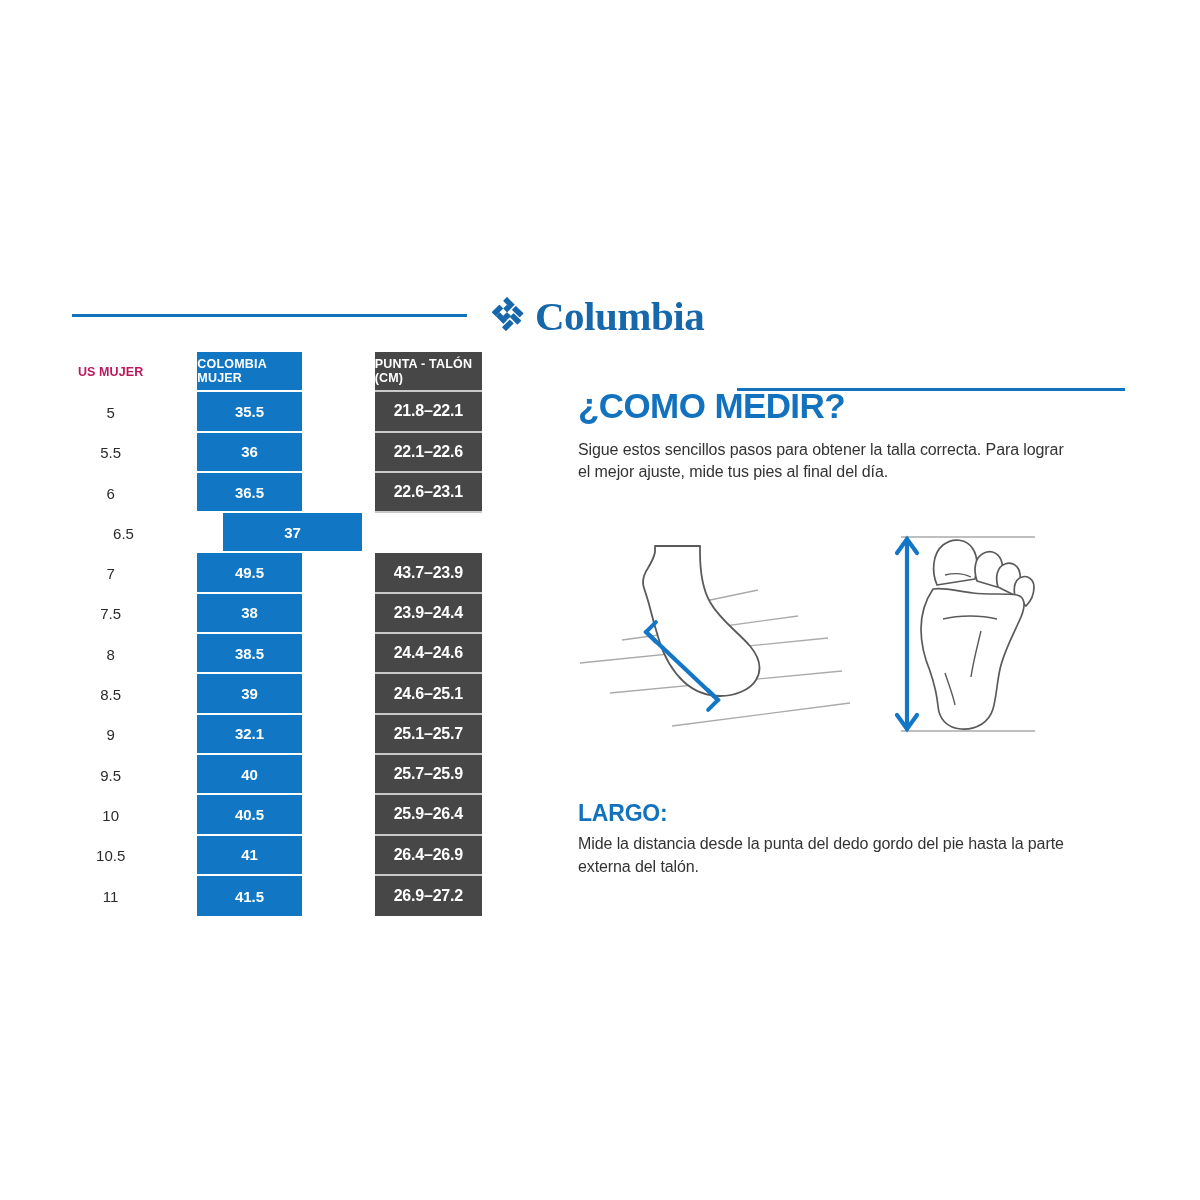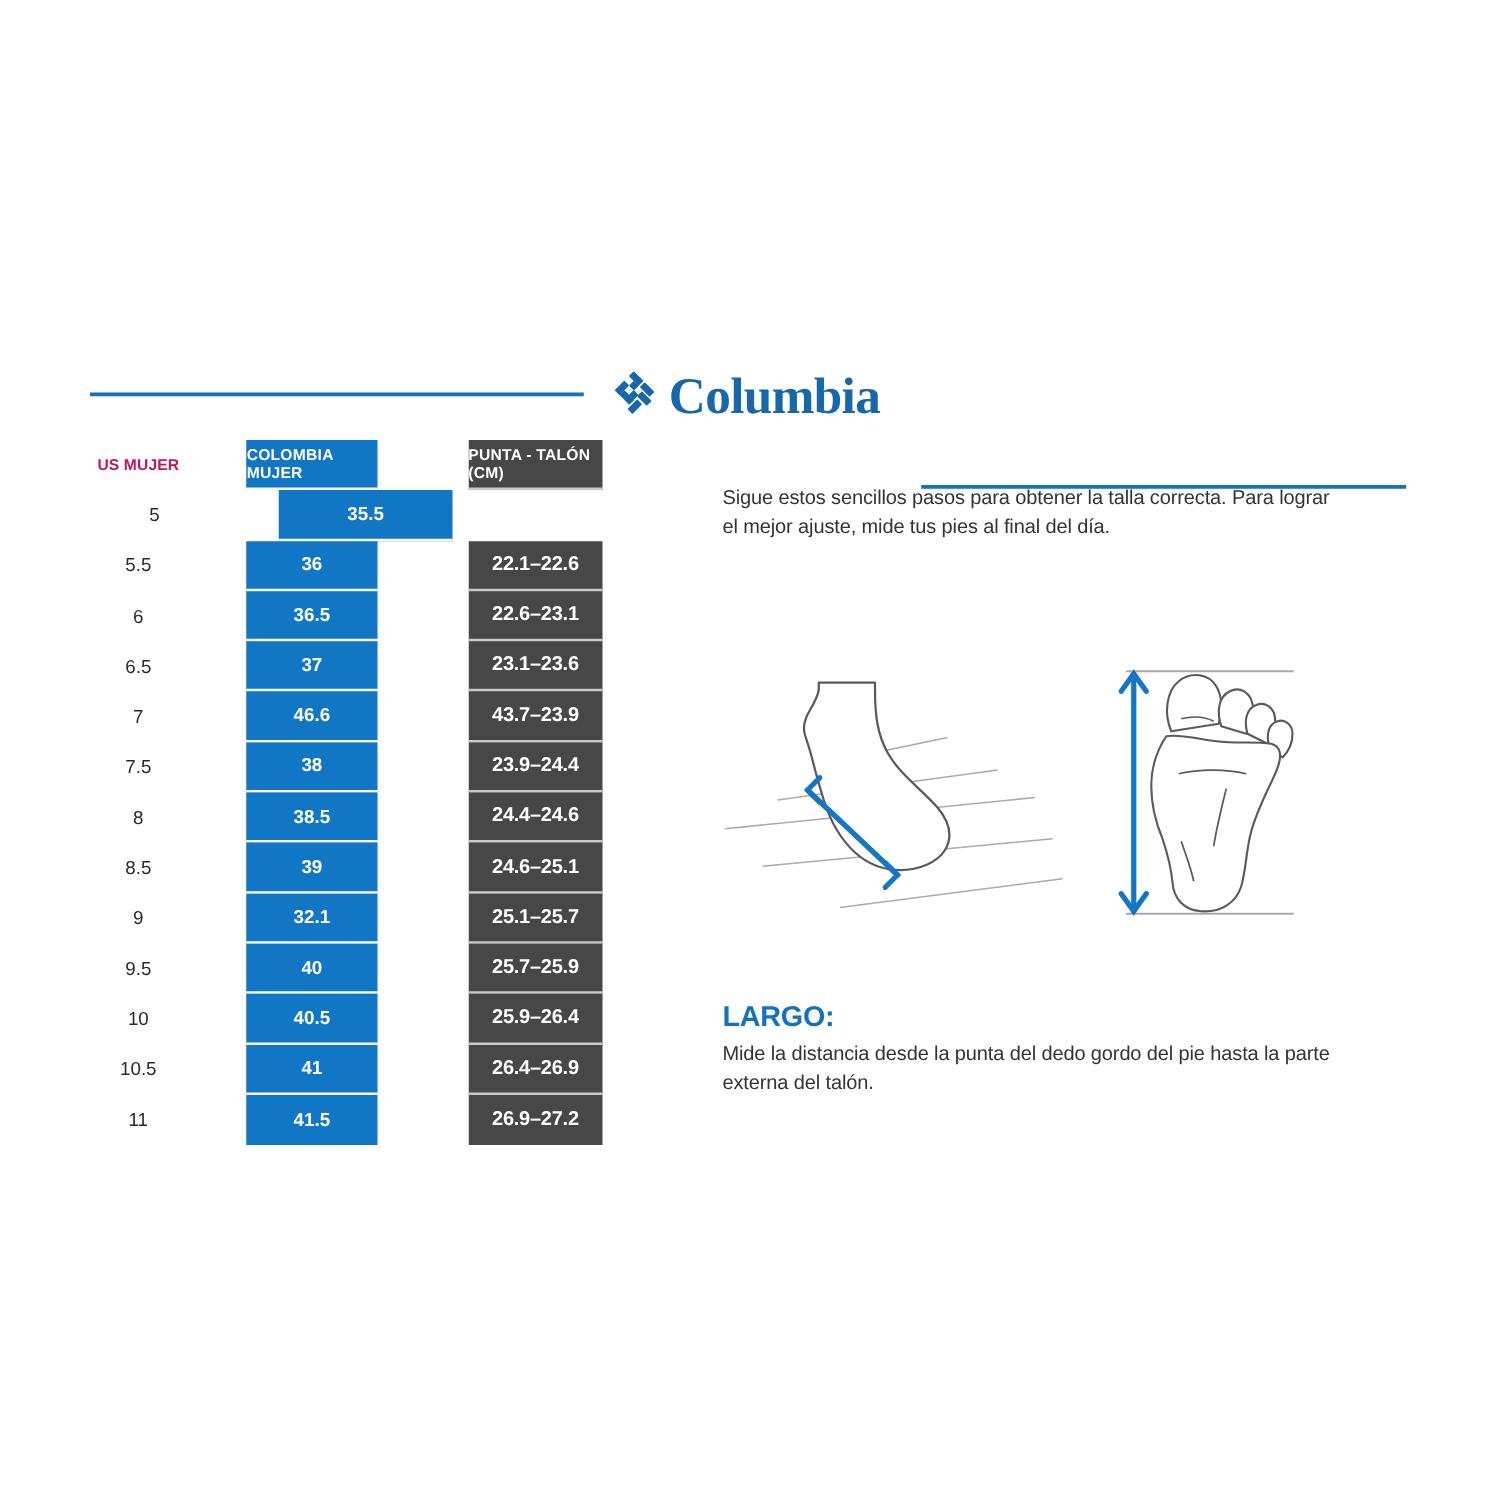--- a/index.html
+++ b/index.html
@@ -174,39 +174,39 @@
 
     <div class="trow head">
       <div class="cell-us head">US MUJER</div>
       <div class="cell-co">COLOMBIA MUJER</div>
       <div class="cell-cm">PUNTA - TALÓN (CM)</div>
     </div>
 
     <div class="trow">
       <div class="cell-us">5</div>
       <div class="cell-co">35.5</div>
+      <div class="cell-cm">21.8–22.1</div>
     </div>
     <div class="trow">
       <div class="cell-us">5.5</div>
       <div class="cell-co">36</div>
       <div class="cell-cm">22.1–22.6</div>
     </div>
     <div class="trow">
       <div class="cell-us">6</div>
       <div class="cell-co">36.5</div>
       <div class="cell-cm">22.6–23.1</div>
     </div>
     <div class="trow">
       <div class="cell-us">6.5</div>
       <div class="cell-co">37</div>
-      <div class="cell-cm">23.1–23.6</div>
     </div>
     <div class="trow">
       <div class="cell-us">7</div>
-      <div class="cell-co">46.6</div>
+      <div class="cell-co">49.5</div>
       <div class="cell-cm">43.7–23.9</div>
     </div>
     <div class="trow">
       <div class="cell-us">7.5</div>
       <div class="cell-co">38</div>
       <div class="cell-cm">23.9–24.4</div>
     </div>
     <div class="trow">
       <div class="cell-us">8</div>
       <div class="cell-co">38.5</div>
@@ -239,20 +239,21 @@
     </div>
     <div class="trow last">
       <div class="cell-us">11</div>
       <div class="cell-co">41.5</div>
       <div class="cell-cm">26.9–27.2</div>
     </div>
 
   </div>
 
   <div class="right">
+    <div class="h-title">¿COMO MEDIR?</div>
     <div class="body-text">Sigue estos sencillos pasos para obtener la talla correcta. Para lograr el mejor ajuste, mide tus pies al final del día.</div>
   </div>
 
   <div class="diagrams">
 
     <span class="dg-sock">
       <svg width="300" height="215" viewBox="0 0 300 215" xmlns="http://www.w3.org/2000/svg">
         <g stroke="#aaaaaa" stroke-width="1.3" fill="none">
           <line x1="112" y1="80" x2="198" y2="62"></line>
           <line x1="62" y1="112" x2="238" y2="88"></line>

